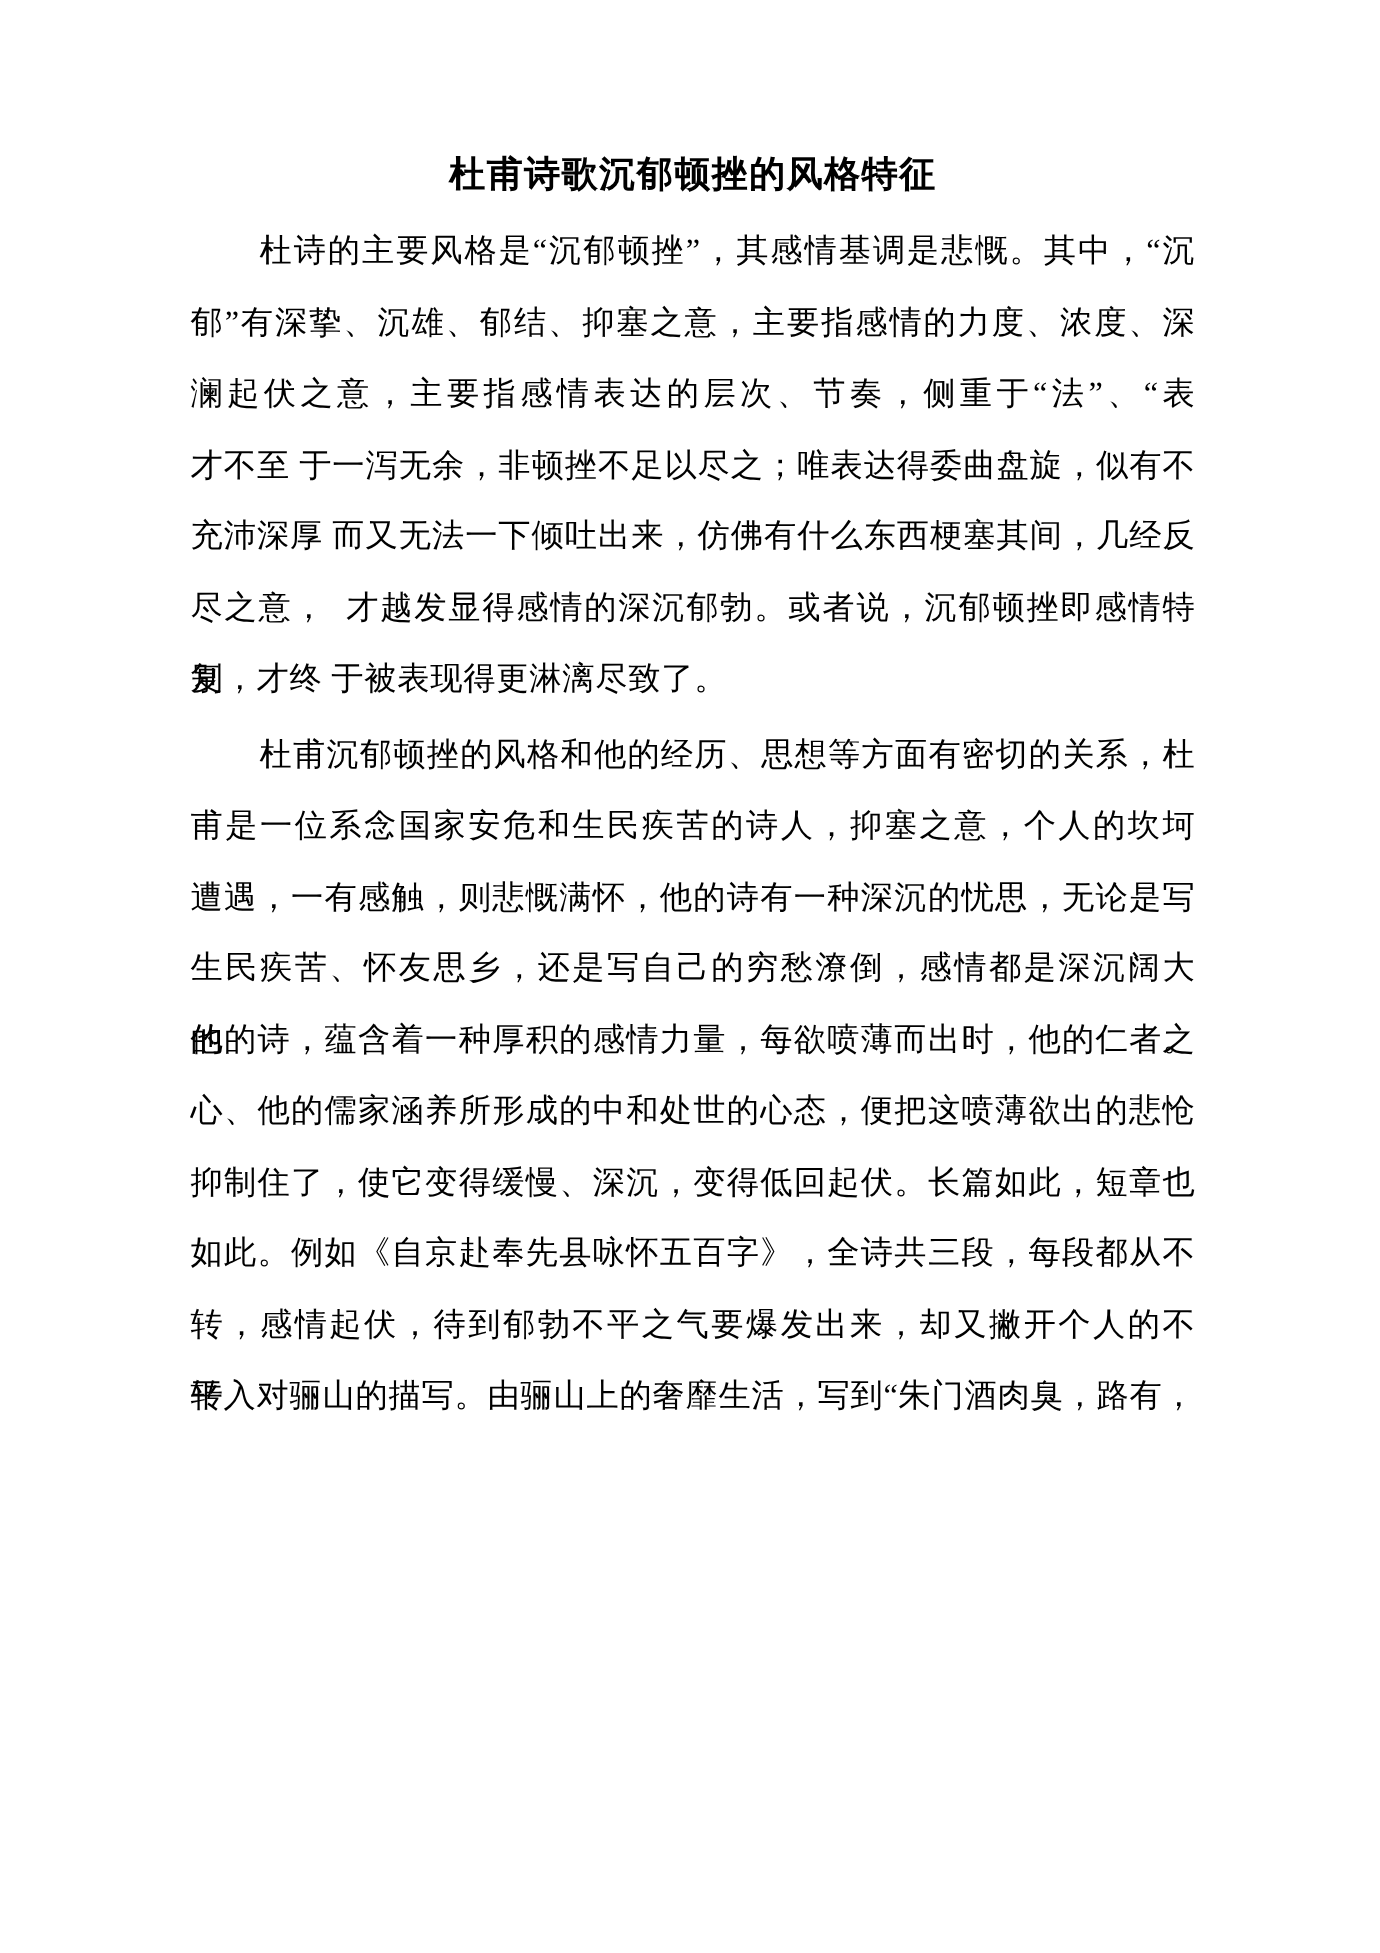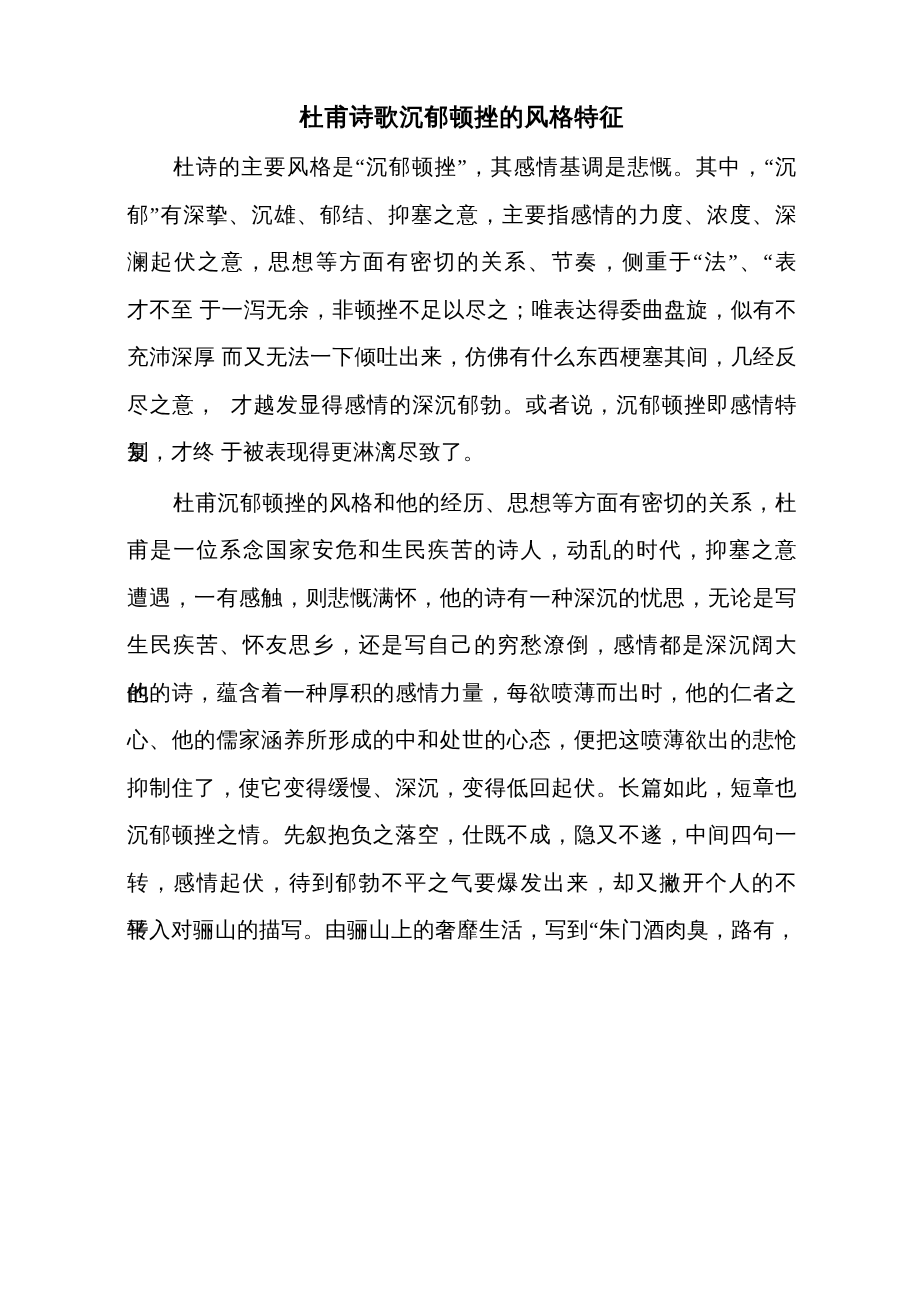--- a/index.html
+++ b/index.html
@@ -49,32 +49,32 @@
 </style>
 </head>
 <body>
 
 <div class="page">
   <h1 class="doc-title">杜甫诗歌沉郁顿挫的风格特征</h1>
   <div class="doc-body">
       <div class="paragraph">
         <div class="text-line first">杜诗的主要风格是“沉郁顿挫”，其感情基调是悲慨。其中，“沉</div>
         <div class="text-line">郁”有深挚、沉雄、郁结、抑塞之意，主要指感情的力度、浓度、深</div>
-        <div class="text-line">澜起伏之意，思想等方面有密切的关系、节奏，侧重于“法”、“表</div>
+        <div class="text-line">澜起伏之意，主要指感情表达的层次、节奏，侧重于“法”、“表</div>
         <div class="text-line">才不至 于一泻无余，非顿挫不足以尽之；唯表达得委曲盘旋，似有不</div>
         <div class="text-line">充沛深厚 而又无法一下倾吐出来，仿佛有什么东西梗塞其间，几经反</div>
         <div class="text-line">尽之意，  才越发显得感情的深沉郁勃。或者说，沉郁顿挫即感情特别</div>
         <div class="text-line last">复，才终 于被表现得更淋漓尽致了。</div>
       </div>
       <div class="paragraph">
         <div class="text-line first">杜甫沉郁顿挫的风格和他的经历、思想等方面有密切的关系，杜</div>
-        <div class="text-line">甫是一位系念国家安危和生民疾苦的诗人，动乱的时代，抑塞之意</div>
+        <div class="text-line">甫是一位系念国家安危和生民疾苦的诗人，抑塞之意，个人的坎坷</div>
         <div class="text-line">遭遇，一有感触，则悲慨满怀，他的诗有一种深沉的忧思，无论是写</div>
         <div class="text-line">生民疾苦、怀友思乡，还是写自己的穷愁潦倒，感情都是深沉阔大的。</div>
         <div class="text-line">他的诗，蕴含着一种厚积的感情力量，每欲喷薄而出时，他的仁者之</div>
         <div class="text-line">心、他的儒家涵养所形成的中和处世的心态，便把这喷薄欲出的悲怆</div>
         <div class="text-line">抑制住了，使它变得缓慢、深沉，变得低回起伏。长篇如此，短章也</div>
-        <div class="text-line">沉郁顿挫之情。先叙抱负之落空，仕既不成，隐又不遂，中间四句一</div>
+        <div class="text-line">如此。例如《自京赴奉先县咏怀五百字》，全诗共三段，每段都从不</div>
         <div class="text-line">转，感情起伏，待到郁勃不平之气要爆发出来，却又撇开个人的不平，</div>
         <div class="text-line last">转入对骊山的描写。由骊山上的奢靡生活，写到“朱门酒肉臭，路有</div>
       </div>
     </div>
 </div>
 
 </body></html>

